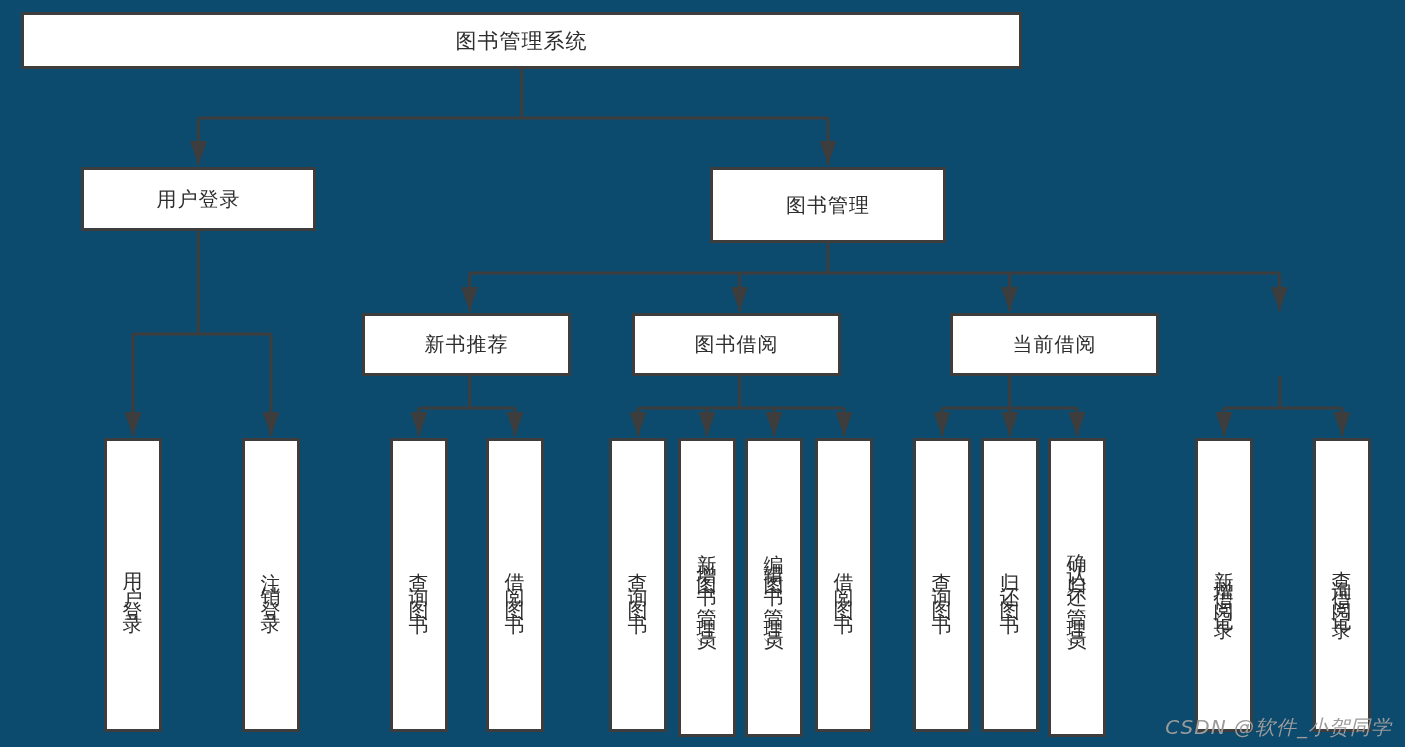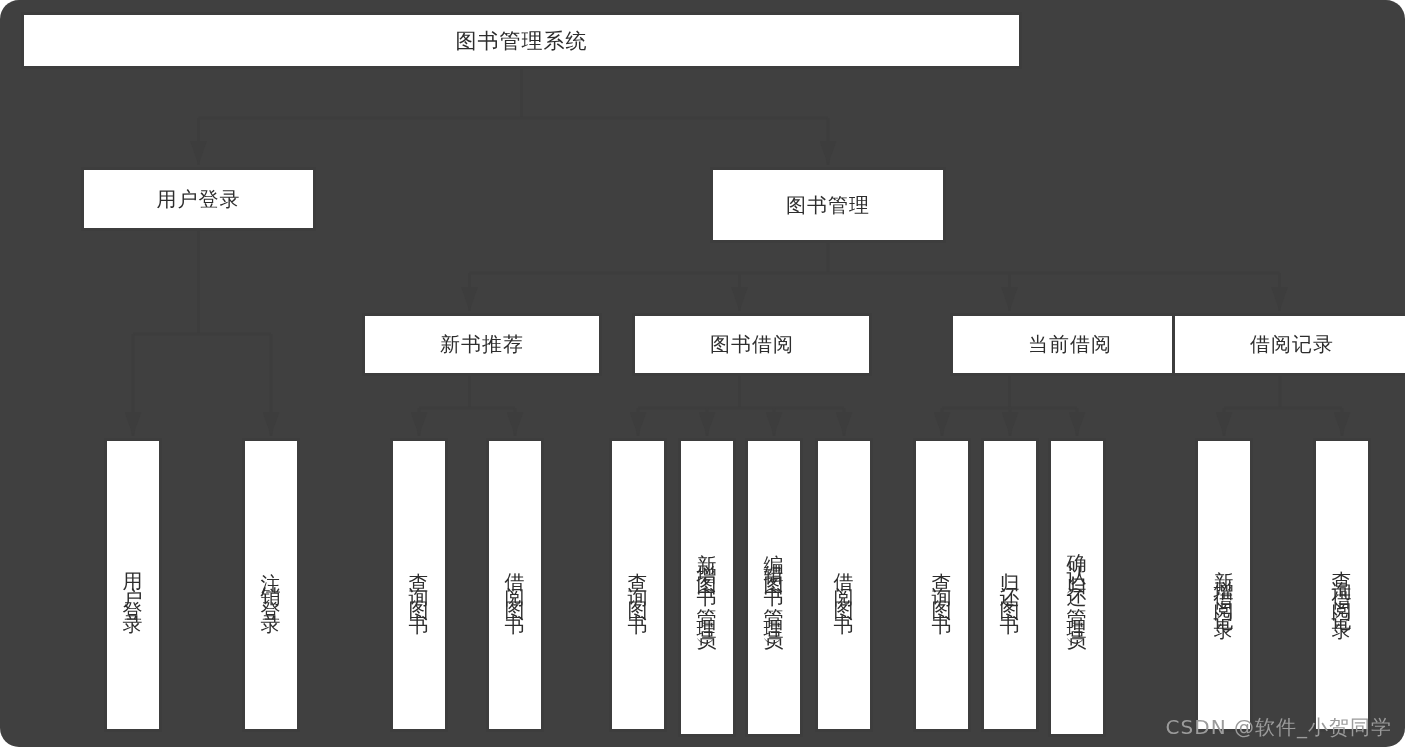--- a/index.html
+++ b/index.html
@@ -1,51 +1,51 @@
 <!DOCTYPE html>
 <html><head>
 <meta charset="utf-8">
 <style>
   html,body{margin:0;padding:0;background:#ffffff;}
   #stage{
-    position:relative; width:1405px; height:747px; background:#404040;
+    position:relative; width:1405px; height:747px; background:#0c4a6e;
     font-family:"DejaVu Sans","Liberation Sans",sans-serif;
-    color:#2d2d2d; overflow:hidden;border-radius:19px;
+    color:#2d2d2d; overflow:hidden;
   }
   #wires{position:absolute;left:0;top:0;width:1405px;height:747px;}
   .node{
     position:absolute; box-sizing:border-box; background:#ffffff;
     border:3px solid #3d3d3d; display:flex; align-items:center; justify-content:center;
     font-size:20px; letter-spacing:1px; z-index:2;
   }
   .root{left:21px; top:12px; width:1001px; height:57px; font-size:21px;}
   .l2-login{left:81px; top:167px; width:235px; height:64px;}
   .l2-mgmt{left:710px; top:167px; width:236px; height:76px;}
-  .l3{top:313px; width:240px; height:63px;}
+  .l3{top:313px; width:209px; height:63px;}
   .l3-rec{left:362px;} .l3-borrow{left:632px;text-align:center;} .l3-cur{left:950px;} .l3-hist{left:1172px;}
   .leaf{
     position:absolute; top:438px; width:58px; height:294px;
     box-sizing:border-box; background:#ffffff; border:3px solid #3d3d3d;
     display:flex; align-items:center; justify-content:center; z-index:2;
   }
   .leaf.tall{height:299px;}
   .leaf span{
     writing-mode:vertical-rl; text-orientation:mixed;
     font-size:20px; line-height:1; white-space:nowrap;
   }
   .ls4 span{letter-spacing:14px;}
   .ls6 span{letter-spacing:10px;}
   .ls9 span{letter-spacing:11px;}
   .leaf-0{left:104px;} .leaf-1{left:242px;} .leaf-2{left:390px;} .leaf-3{left:486px;}
   .leaf-4{left:609px;} .leaf-5{left:678px;} .leaf-6{left:745px;} .leaf-7{left:815px;}
   .leaf-8{left:913px;} .leaf-9{left:981px;} .leaf-10{left:1048px;}
   .leaf-11{left:1195px;} .leaf-12{left:1313px;}
   .watermark{
     position:absolute; right:13px; bottom:6px; z-index:3;
-    font-size:20px; color:#9b9b9b; letter-spacing:1px;
+    font-size:20px; color:#9b9b9b; letter-spacing:1px;font-style:italic;
   }
 </style>
 </head>
 <body>
 
 <div id="stage">
 
   <svg id="wires" viewBox="0 0 1405 747" xmlns="http://www.w3.org/2000/svg">
     <defs>
       <marker id="arrow" viewBox="0 0 24 17" refX="24" refY="8.5" markerWidth="24" markerHeight="17" markerUnits="userSpaceOnUse" orient="auto">
@@ -97,21 +97,20 @@
   </svg>
 
   <div class="node root">图书管理系统</div>
 
   <div class="node l2-login">用户登录</div>
   <div class="node l2-mgmt">图书管理</div>
 
   <div class="node l3 l3-rec">新书推荐</div>
   <div class="node l3 l3-borrow">图书借阅</div>
   <div class="node l3 l3-cur">当前借阅</div>
-  <div class="node l3 l3-hist">借阅记录</div>
 
   <div class="leaf leaf-0 ls4">
       <span>用户登录</span>
     </div>
   <div class="leaf leaf-1 ls4">
       <span>注销登录</span>
     </div>
   <div class="leaf leaf-2 ls4">
       <span>查询图书</span>
     </div>

